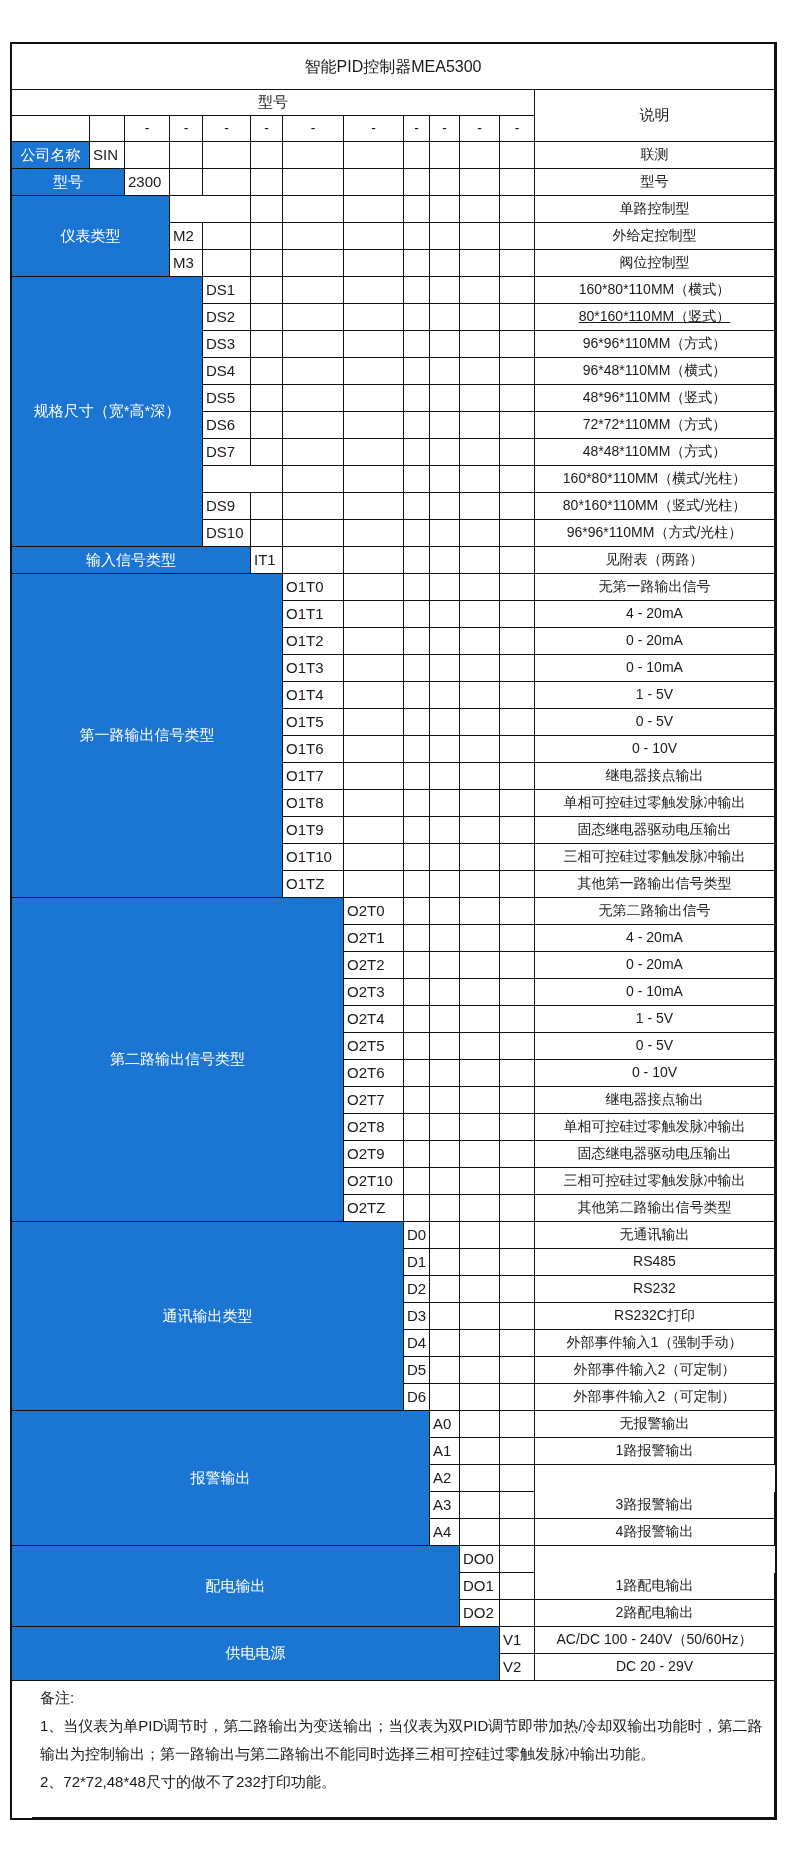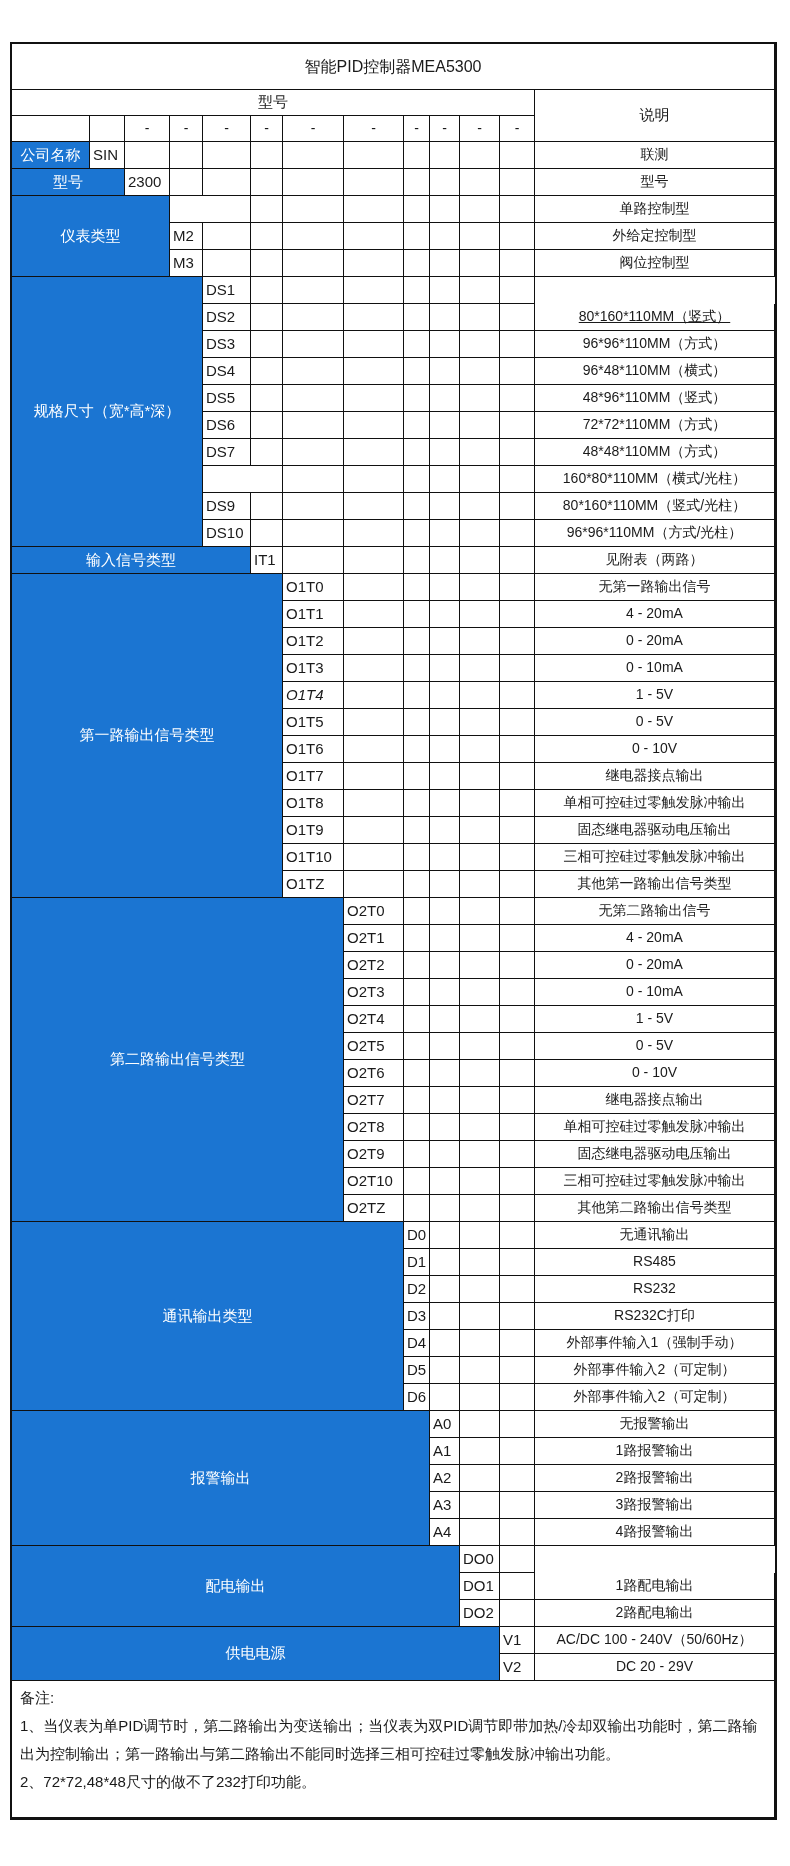--- a/index.html
+++ b/index.html
@@ -31,20 +31,21 @@
   .code { justify-content: flex-start; padding-left: 3px; font-size: 15px; }
   .blue { background: var(--blue); color: #ffffff; font-size: 15px; }
   .title-cell { grid-area: 1 / 1 / 2 / 14; font-size: 16px; }
   .model-header { grid-area: 2 / 1 / 3 / 13; font-size: 15px; }
   .desc-header { grid-area: 2 / 13 / 4 / 14; font-size: 15px; }
   .notes-cell {
     grid-area: 61 / 1 / 62 / 14;
     display: block; text-align: left;
     padding: 3px 8px; font-size: 15px; line-height: 28px;
     white-space: normal;
+    margin-left: 20px;
   }
 </style>
 </head>
 <body>
 
 <div class="page">
   <div class="tbl" id="grid">
     <div class="cell title-cell">智能PID控制器MEA5300</div>
     <div class="cell model-header">型号</div>
     <div class="cell desc-header">说明</div>
@@ -123,20 +124,21 @@
       <div class="cell blue" style="grid-area: 9 / 1 / 19 / 5;">规格尺寸（宽*高*深）</div>
       <div class="cell" style="grid-area: 8 / 13 / 9 / 14;">阀位控制型</div>
       <div class="cell code" style="grid-area: 9 / 5 / 10 / 6;">DS1</div>
       <div class="cell" style="grid-area: 9 / 6 / 10 / 7;"></div>
       <div class="cell" style="grid-area: 9 / 7 / 10 / 8;"></div>
       <div class="cell" style="grid-area: 9 / 8 / 10 / 9;"></div>
       <div class="cell" style="grid-area: 9 / 9 / 10 / 10;"></div>
       <div class="cell" style="grid-area: 9 / 10 / 10 / 11;"></div>
       <div class="cell" style="grid-area: 9 / 11 / 10 / 12;"></div>
       <div class="cell" style="grid-area: 9 / 12 / 10 / 13;"></div>
+      <div class="cell" style="grid-area: 9 / 13 / 10 / 14;">160*80*110MM（横式）</div>
       <div class="cell code" style="grid-area: 10 / 5 / 11 / 6;">DS2</div>
       <div class="cell" style="grid-area: 10 / 6 / 11 / 7;"></div>
       <div class="cell" style="grid-area: 10 / 7 / 11 / 8;"></div>
       <div class="cell" style="grid-area: 10 / 8 / 11 / 9;"></div>
       <div class="cell" style="grid-area: 10 / 9 / 11 / 10;"></div>
       <div class="cell" style="grid-area: 10 / 10 / 11 / 11;"></div>
       <div class="cell" style="grid-area: 10 / 11 / 11 / 12;"></div>
       <div class="cell" style="grid-area: 10 / 12 / 11 / 13;"></div>
       <div class="cell" style="grid-area: 10 / 13 / 11 / 14; text-decoration: underline;">80*160*110MM（竖式）</div>
       <div class="cell code" style="grid-area: 11 / 5 / 12 / 6;">DS3</div>
@@ -242,21 +244,21 @@
       <div class="cell" style="grid-area: 22 / 11 / 23 / 12;"></div>
       <div class="cell" style="grid-area: 22 / 12 / 23 / 13;"></div>
       <div class="cell" style="grid-area: 22 / 13 / 23 / 14;">0 - 20mA</div>
       <div class="cell code" style="grid-area: 23 / 7 / 24 / 8;">O1T3</div>
       <div class="cell" style="grid-area: 23 / 8 / 24 / 9;"></div>
       <div class="cell" style="grid-area: 23 / 9 / 24 / 10;"></div>
       <div class="cell" style="grid-area: 23 / 10 / 24 / 11;"></div>
       <div class="cell" style="grid-area: 23 / 11 / 24 / 12;"></div>
       <div class="cell" style="grid-area: 23 / 12 / 24 / 13;"></div>
       <div class="cell" style="grid-area: 23 / 13 / 24 / 14;">0 - 10mA</div>
-      <div class="cell code" style="grid-area: 24 / 7 / 25 / 8; font-style: italic;">O1T4</div>
+      <div class="cell code" style="grid-area: 24 / 7 / 25 / 8;">O1T4</div>
       <div class="cell" style="grid-area: 24 / 8 / 25 / 9;"></div>
       <div class="cell" style="grid-area: 24 / 9 / 25 / 10;"></div>
       <div class="cell" style="grid-area: 24 / 10 / 25 / 11;"></div>
       <div class="cell" style="grid-area: 24 / 11 / 25 / 12;"></div>
       <div class="cell" style="grid-area: 24 / 12 / 25 / 13;"></div>
       <div class="cell" style="grid-area: 24 / 13 / 25 / 14;">1 - 5V</div>
       <div class="cell code" style="grid-area: 25 / 7 / 26 / 8;">O1T5</div>
       <div class="cell" style="grid-area: 25 / 8 / 26 / 9;"></div>
       <div class="cell" style="grid-area: 25 / 9 / 26 / 10;"></div>
       <div class="cell" style="grid-area: 25 / 10 / 26 / 11;"></div>
@@ -419,21 +421,20 @@
       <div class="cell" style="grid-area: 51 / 11 / 52 / 12;"></div>
       <div class="cell" style="grid-area: 51 / 12 / 52 / 13;"></div>
       <div class="cell" style="grid-area: 51 / 13 / 52 / 14;">无报警输出</div>
       <div class="cell code" style="grid-area: 52 / 10 / 53 / 11;">A1</div>
       <div class="cell" style="grid-area: 52 / 11 / 53 / 12;"></div>
       <div class="cell" style="grid-area: 52 / 12 / 53 / 13;"></div>
       <div class="cell" style="grid-area: 52 / 13 / 53 / 14;">1路报警输出</div>
       <div class="cell code" style="grid-area: 53 / 10 / 54 / 11;">A2</div>
       <div class="cell" style="grid-area: 53 / 11 / 54 / 12;"></div>
       <div class="cell" style="grid-area: 53 / 12 / 54 / 13;"></div>
-      <div class="cell" style="grid-area: 53 / 13 / 54 / 14;">2路报警输出</div>
       <div class="cell code" style="grid-area: 54 / 10 / 55 / 11;">A3</div>
       <div class="cell" style="grid-area: 54 / 11 / 55 / 12;"></div>
       <div class="cell" style="grid-area: 54 / 12 / 55 / 13;"></div>
       <div class="cell" style="grid-area: 54 / 13 / 55 / 14;">3路报警输出</div>
       <div class="cell code" style="grid-area: 55 / 10 / 56 / 11;">A4</div>
       <div class="cell" style="grid-area: 55 / 11 / 56 / 12;"></div>
       <div class="cell" style="grid-area: 55 / 12 / 56 / 13;"></div>
       <div class="cell" style="grid-area: 55 / 13 / 56 / 14;">4路报警输出</div>
       <div class="cell blue" style="grid-area: 56 / 1 / 59 / 11;">配电输出</div>
       <div class="cell code" style="grid-area: 56 / 11 / 57 / 12;">DO0</div>

